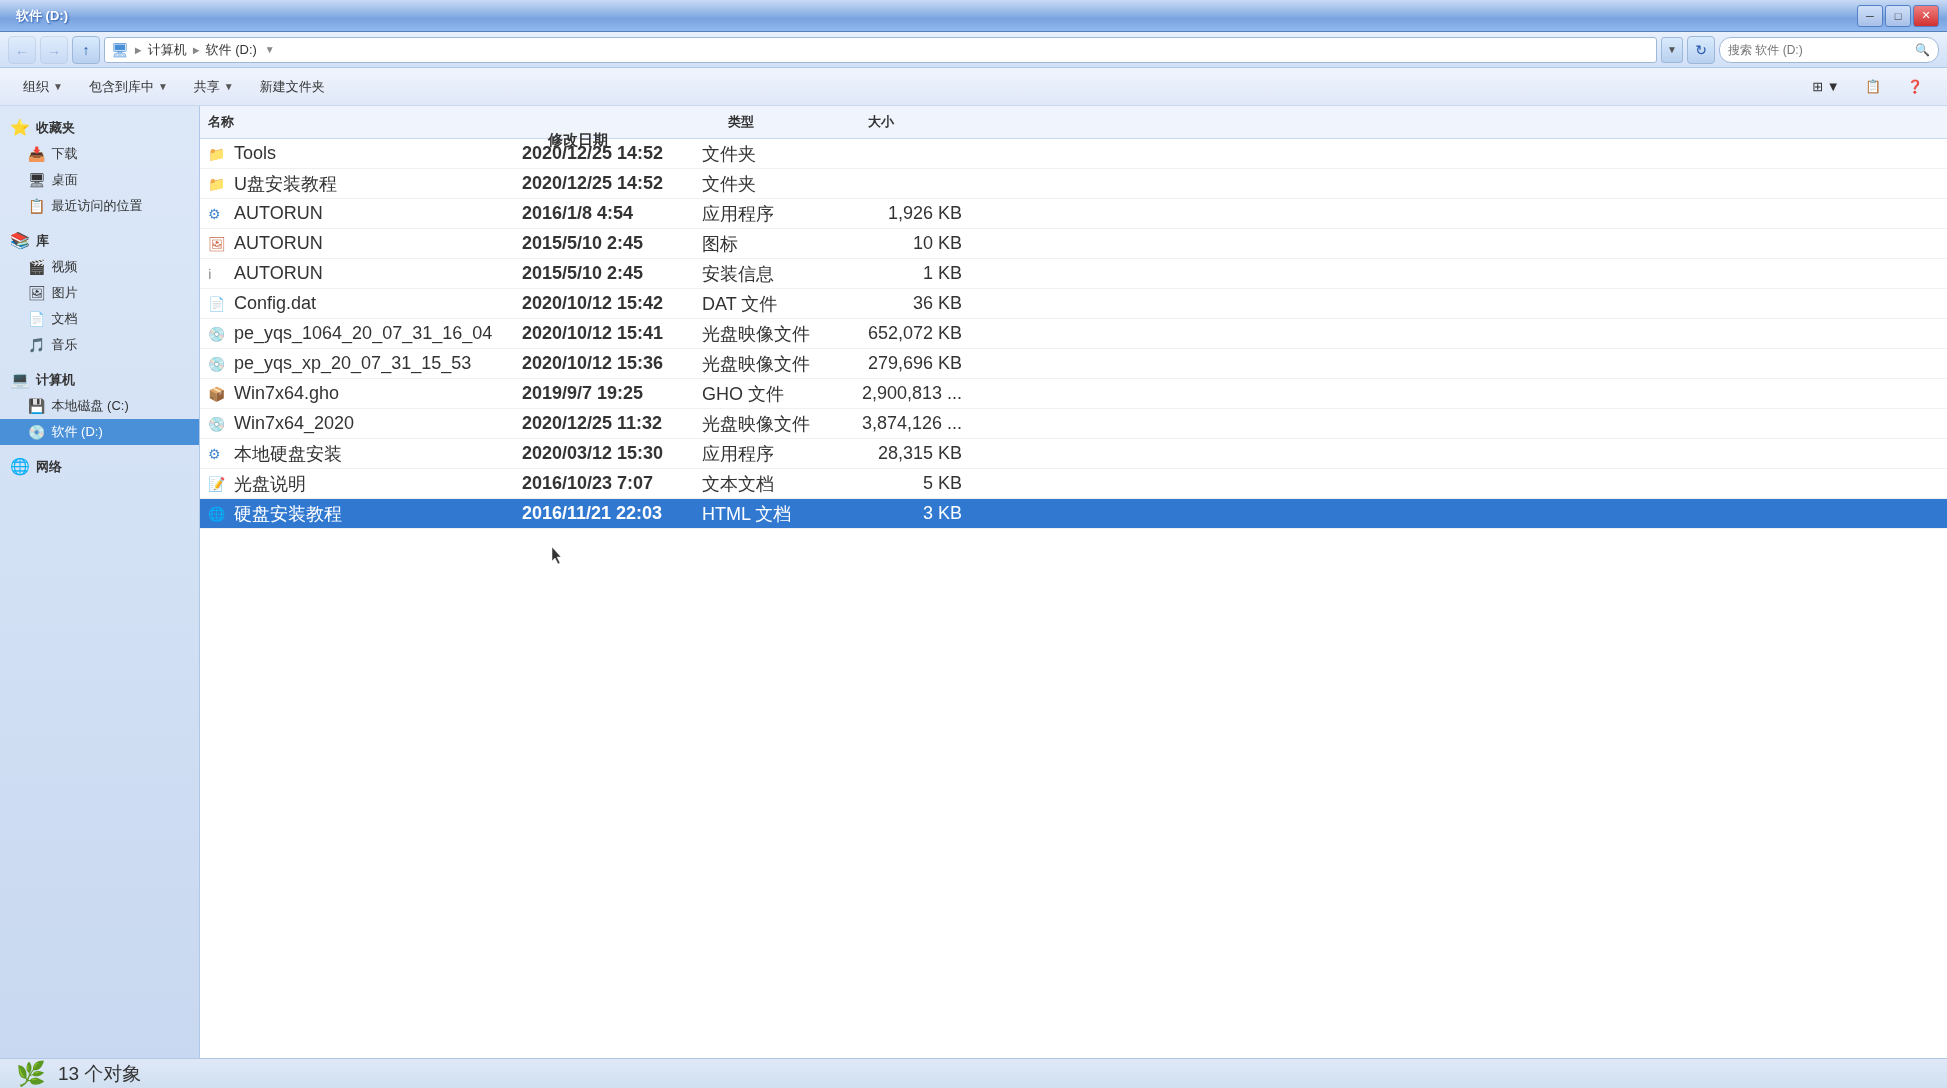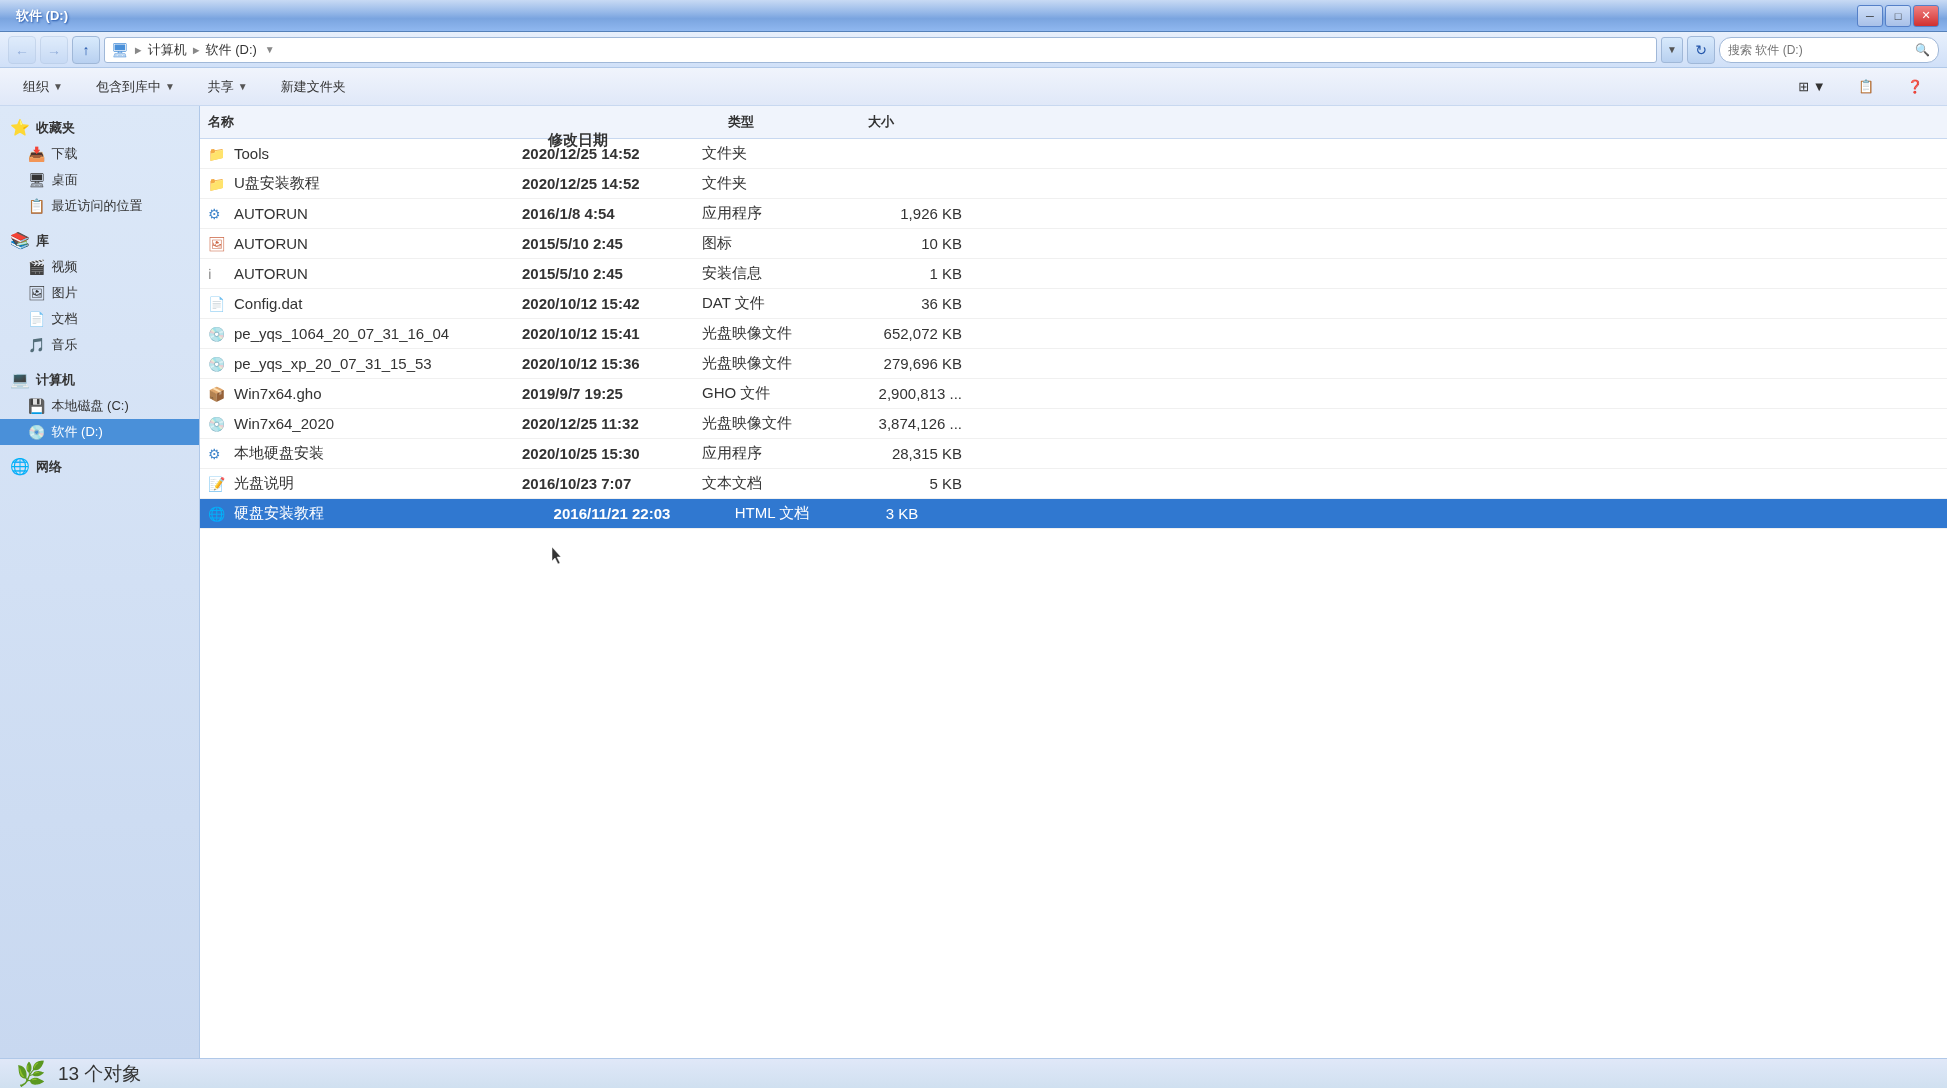--- a/index.html
+++ b/index.html
@@ -139,21 +139,21 @@
     }
     .search-icon { color: #aaa; font-size: 12px; }
 
     
     .toolbar {
       background: linear-gradient(to bottom, #f0f4fc, #e0e8f8);
       height: 38px;
       display: flex;
       align-items: center;
       padding: 0 12px;
-      gap: 11px;
+      gap: 4px;
       border-bottom: 1px solid #c8d8f0;
     }
     .toolbar-btn {
       height: 30px;
       padding: 0 10px;
       border: 1px solid transparent;
       border-radius: 3px;
       background: transparent;
       cursor: pointer;
       display: flex;
@@ -229,24 +229,24 @@
 
     .file-row {
       display: flex;
       align-items: center;
       height: 30px;
       padding: 0 8px;
       border-bottom: 1px solid #f0f0f0;
       cursor: pointer;
     }
     .file-row.selected { background: #3078d0; color: #fff; }
-    .file-row.selected .file-cell { color: #fff; text-align: center; }
+    .file-row.selected .file-cell { color: #fff; }
 
     .file-icon { width: 20px; font-size: 14px; margin-right: 6px; }
-    .file-cell { font-size: 15px; color: #333; }
+    .file-cell { font-size: 18px; color: #333; }
     .file-name { width: 314px; display: flex; align-items: center; }
     .file-date { width: 180px; font-weight: bold; }
     .file-type { width: 140px; }
     .file-size { width: 120px; text-align: right; }
 
     
     .statusbar {
       height: 30px;
       background: linear-gradient(to bottom, #e0e8f8, #d0e0f0);
       border-top: 1px solid #b0c8e8;
@@ -489,21 +489,21 @@
       </div>
       <div class="file-cell file-date">2020/12/25 11:32</div>
       <div class="file-cell file-type">光盘映像文件</div>
       <div class="file-cell file-size">3,874,126 ...</div>
     </div>
         <div class="file-row">
       <div class="file-name">
         <span class="file-icon" style="color:#4488cc">⚙</span>
         <span class="file-cell">本地硬盘安装</span>
       </div>
-      <div class="file-cell file-date">2020/10/25 15:30</div>
+      <div class="file-cell file-date">2020/03/12 15:30</div>
       <div class="file-cell file-type">应用程序</div>
       <div class="file-cell file-size">28,315 KB</div>
     </div>
         <div class="file-row">
       <div class="file-name">
         <span class="file-icon" style="color:#888888">📝</span>
         <span class="file-cell">光盘说明</span>
       </div>
       <div class="file-cell file-date">2016/10/23 7:07</div>
       <div class="file-cell file-type">文本文档</div>

